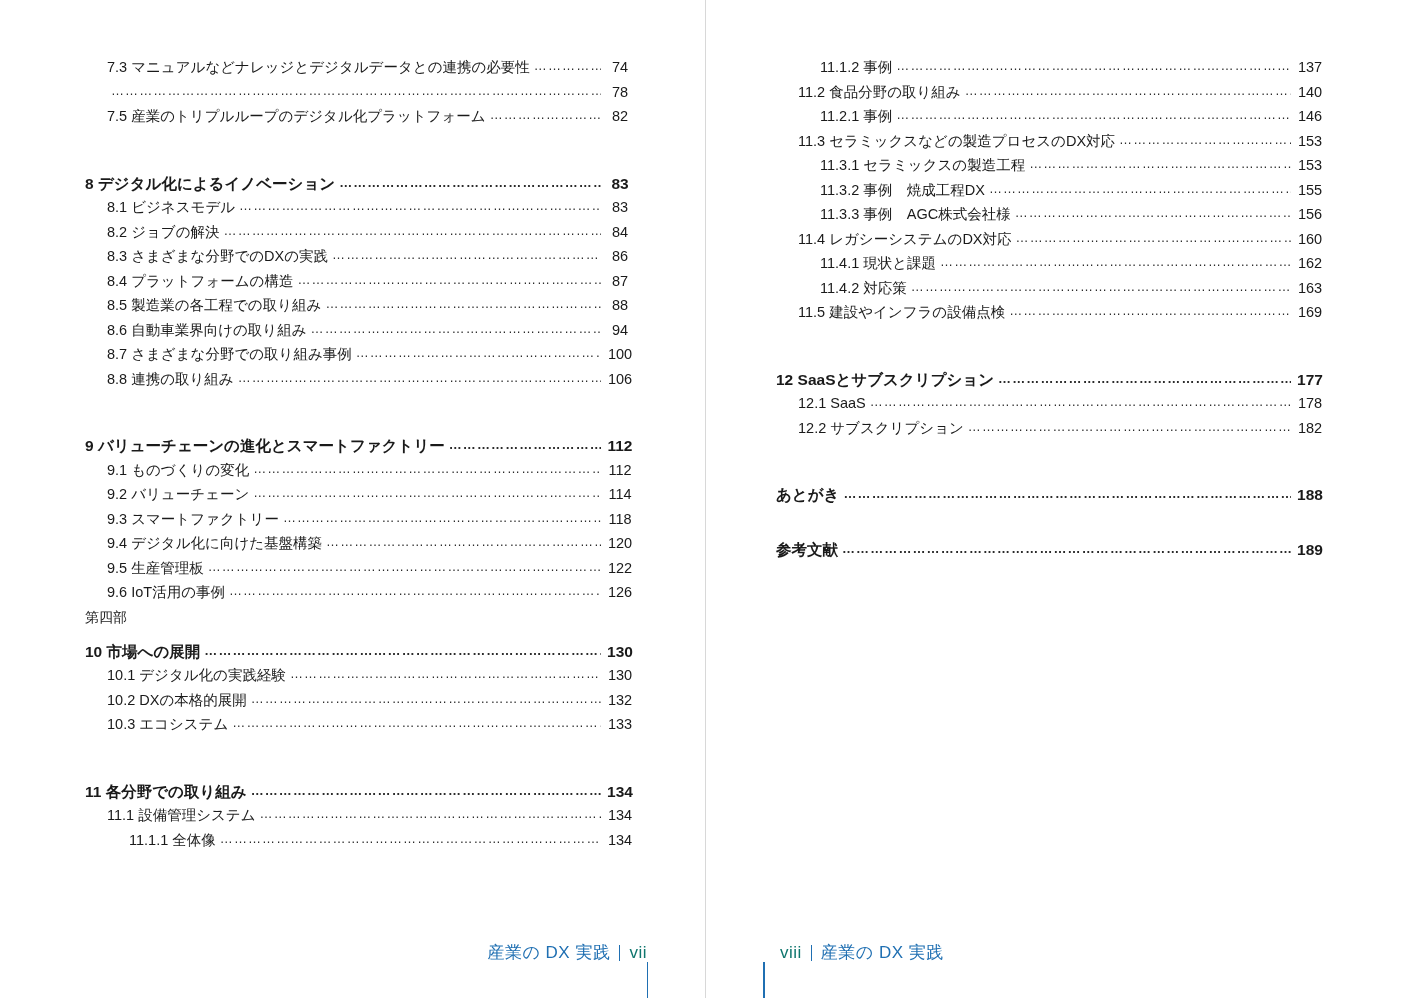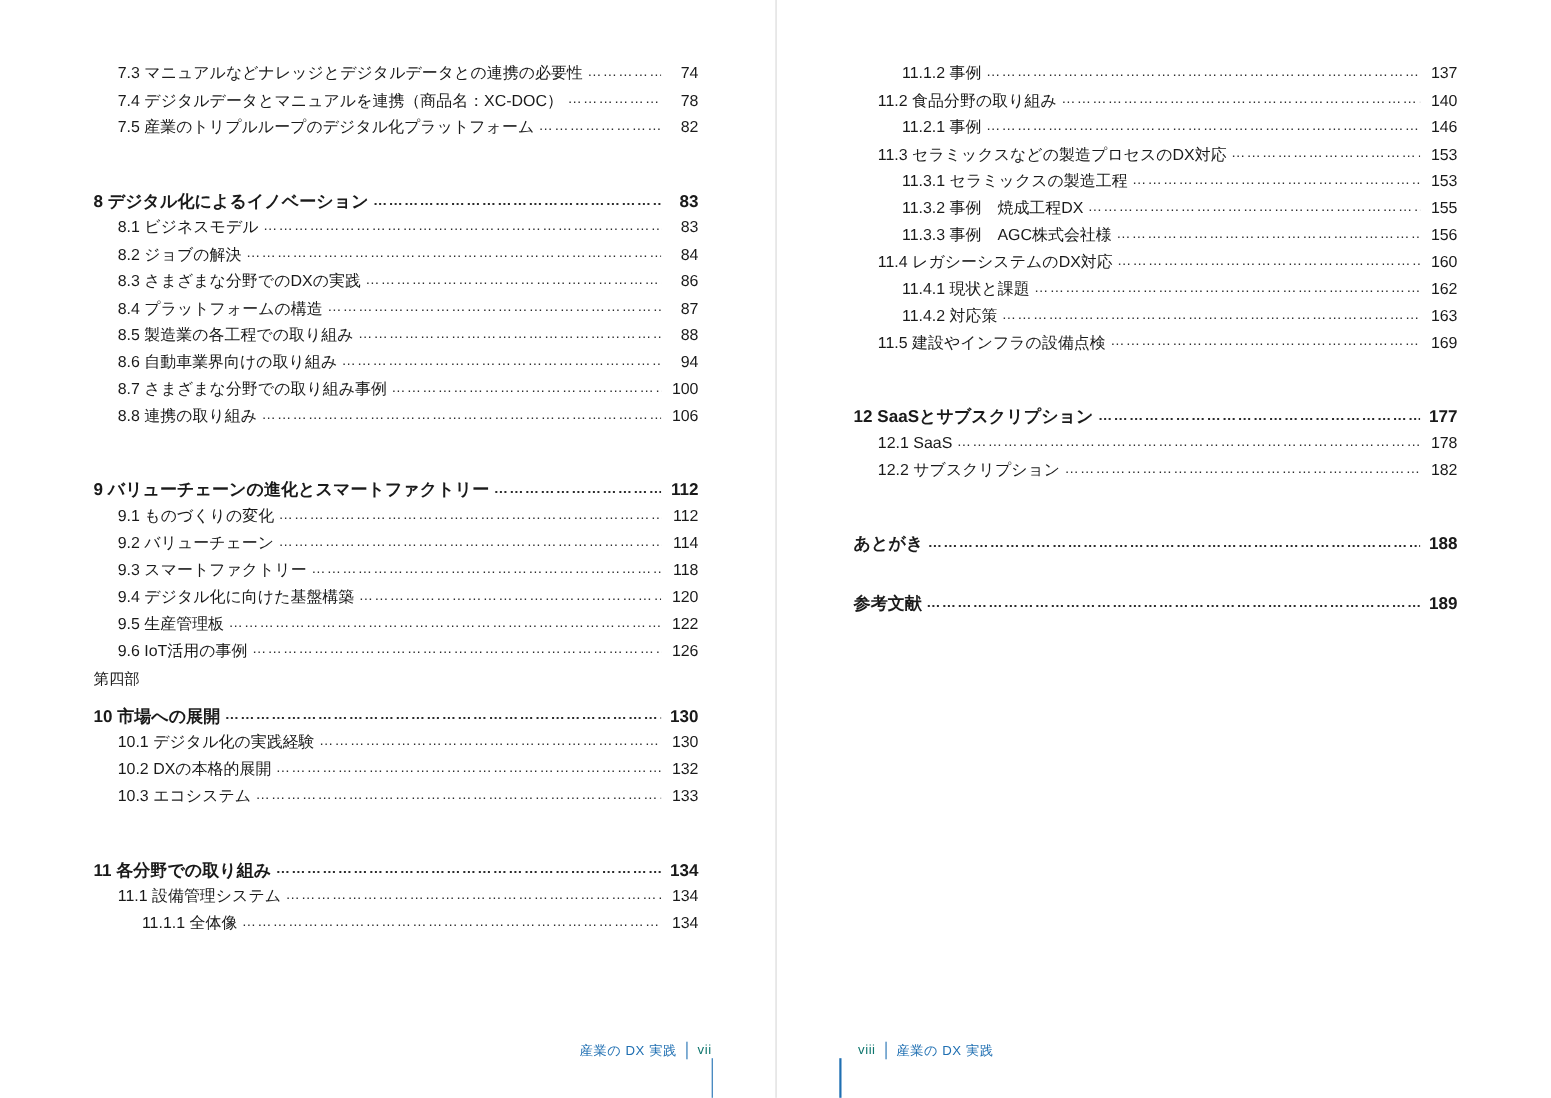--- a/index.html
+++ b/index.html
@@ -52,21 +52,21 @@
     overflow: hidden;
     margin: 0 4px;
     position: relative;
     top: -2px;
     font-size: 13px;
     letter-spacing: 1.1px;
     color: #2b2b2b;
   }
   .entry .page-no {
     flex: 0 0 auto;
-    text-align: right;
+    text-align: center;
     min-width: 30px;
   }
   
   .lvl-chapter {
     font-weight: bold;
     font-size: 15.5px;
     margin-top: 20px;
     margin-bottom: 9px;
   }
   .lvl-chapter .page-no { font-weight: bold; }
@@ -84,23 +84,24 @@
     font-size: 14px;
     margin-bottom: 8px;
   }
   .gap-sm { height: 10px; }
   .gap-md { height: 22px; }
 
   
   .footer {
     position: absolute;
     bottom: 34px;
-    font-size: 12px;
+    font-size: 17px;
     color: #1f6fb2;
     display: flex;
+    align-items: center;
     letter-spacing: 0.5px;
   }
   .footer-left {
     right: 58px;
   }
   .footer-right {
     left: 74px;
   }
   .footer .sep {
     display: inline-block;
@@ -135,21 +136,20 @@
 <div class="spread">
 
   <div class="page page-left">
     <div class="toc" id="toc-left">
         <div class="entry lvl-1">
           <span class="label">7.3 マニュアルなどナレッジとデジタルデータとの連携の必要性</span>
           <span class="leader">……………………………………………………………………………………………………………………………………………………………</span>
           <span class="page-no">74</span>
         </div>
         <div class="entry lvl-1">
-          <span class="label">7.4 デジタルデータとマニュアルを連携（商品名：XC-DOC）</span>
           <span class="leader">……………………………………………………………………………………………………………………………………………………………</span>
           <span class="page-no">78</span>
         </div>
         <div class="entry lvl-1">
           <span class="label">7.5 産業のトリプルループのデジタル化プラットフォーム</span>
           <span class="leader">……………………………………………………………………………………………………………………………………………………………</span>
           <span class="page-no">82</span>
         </div>
         <div class="gap-md"></div>
         <div class="entry lvl-chapter">

